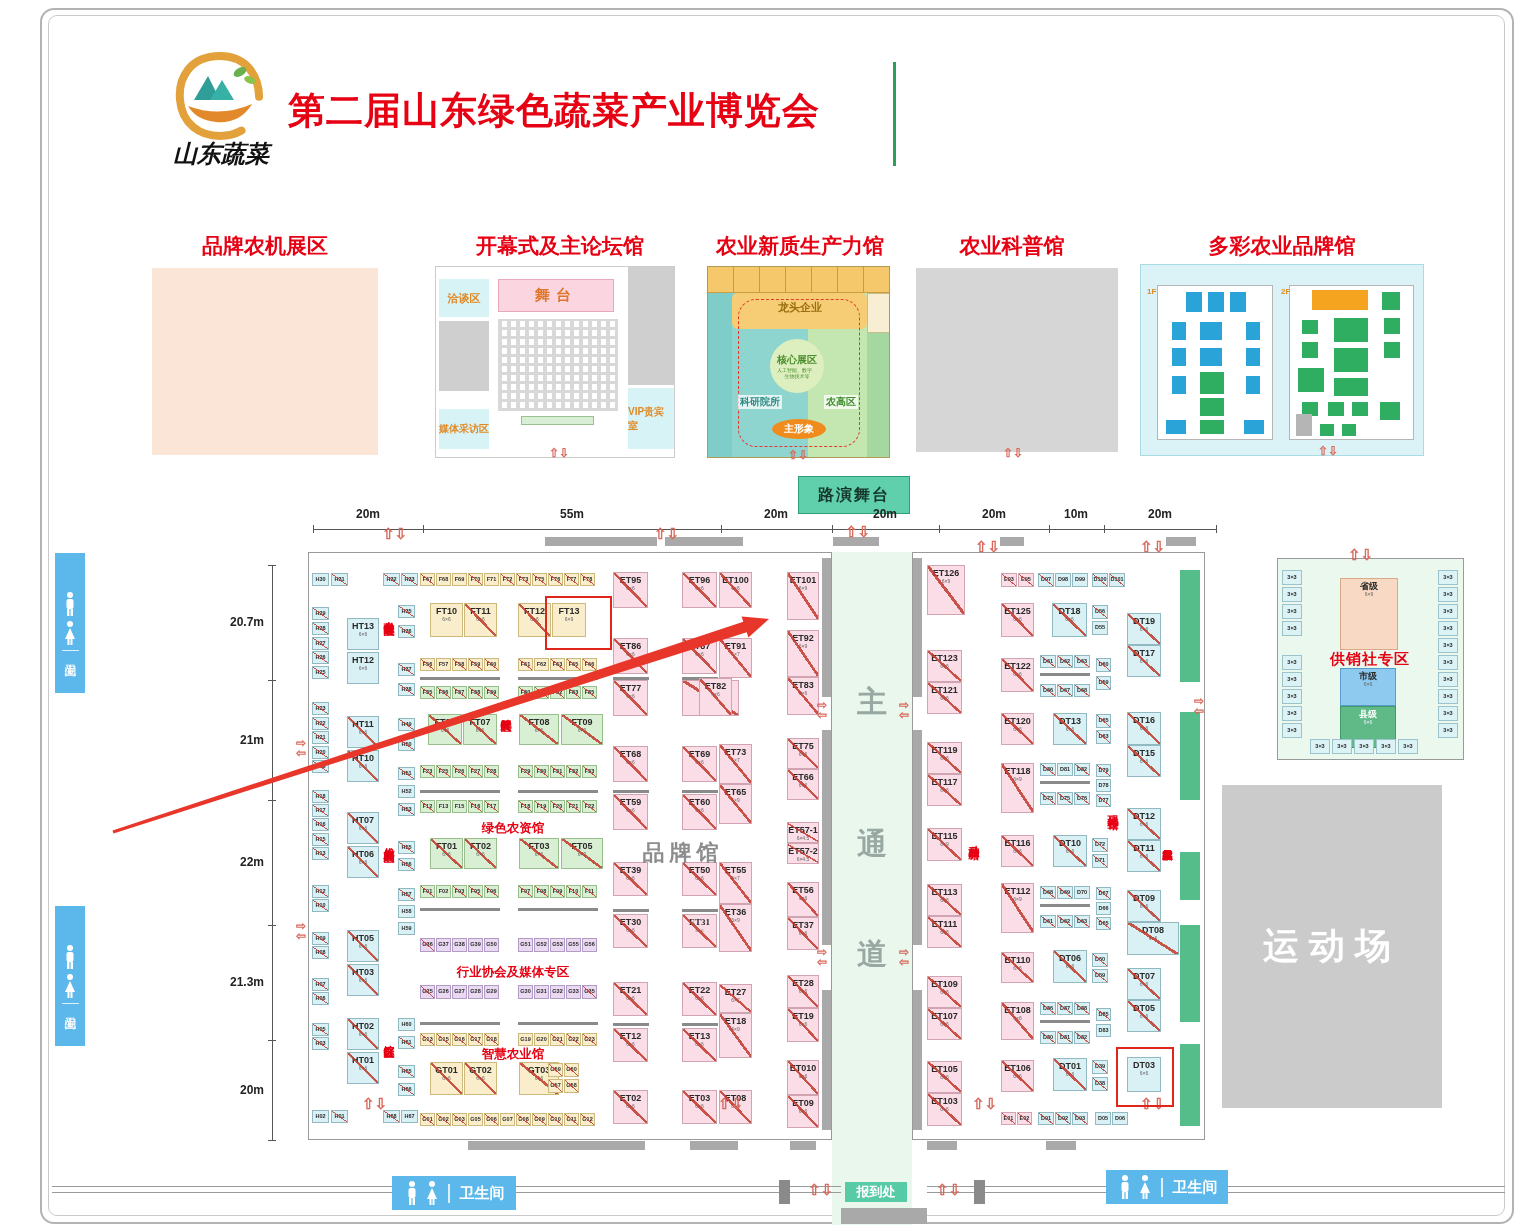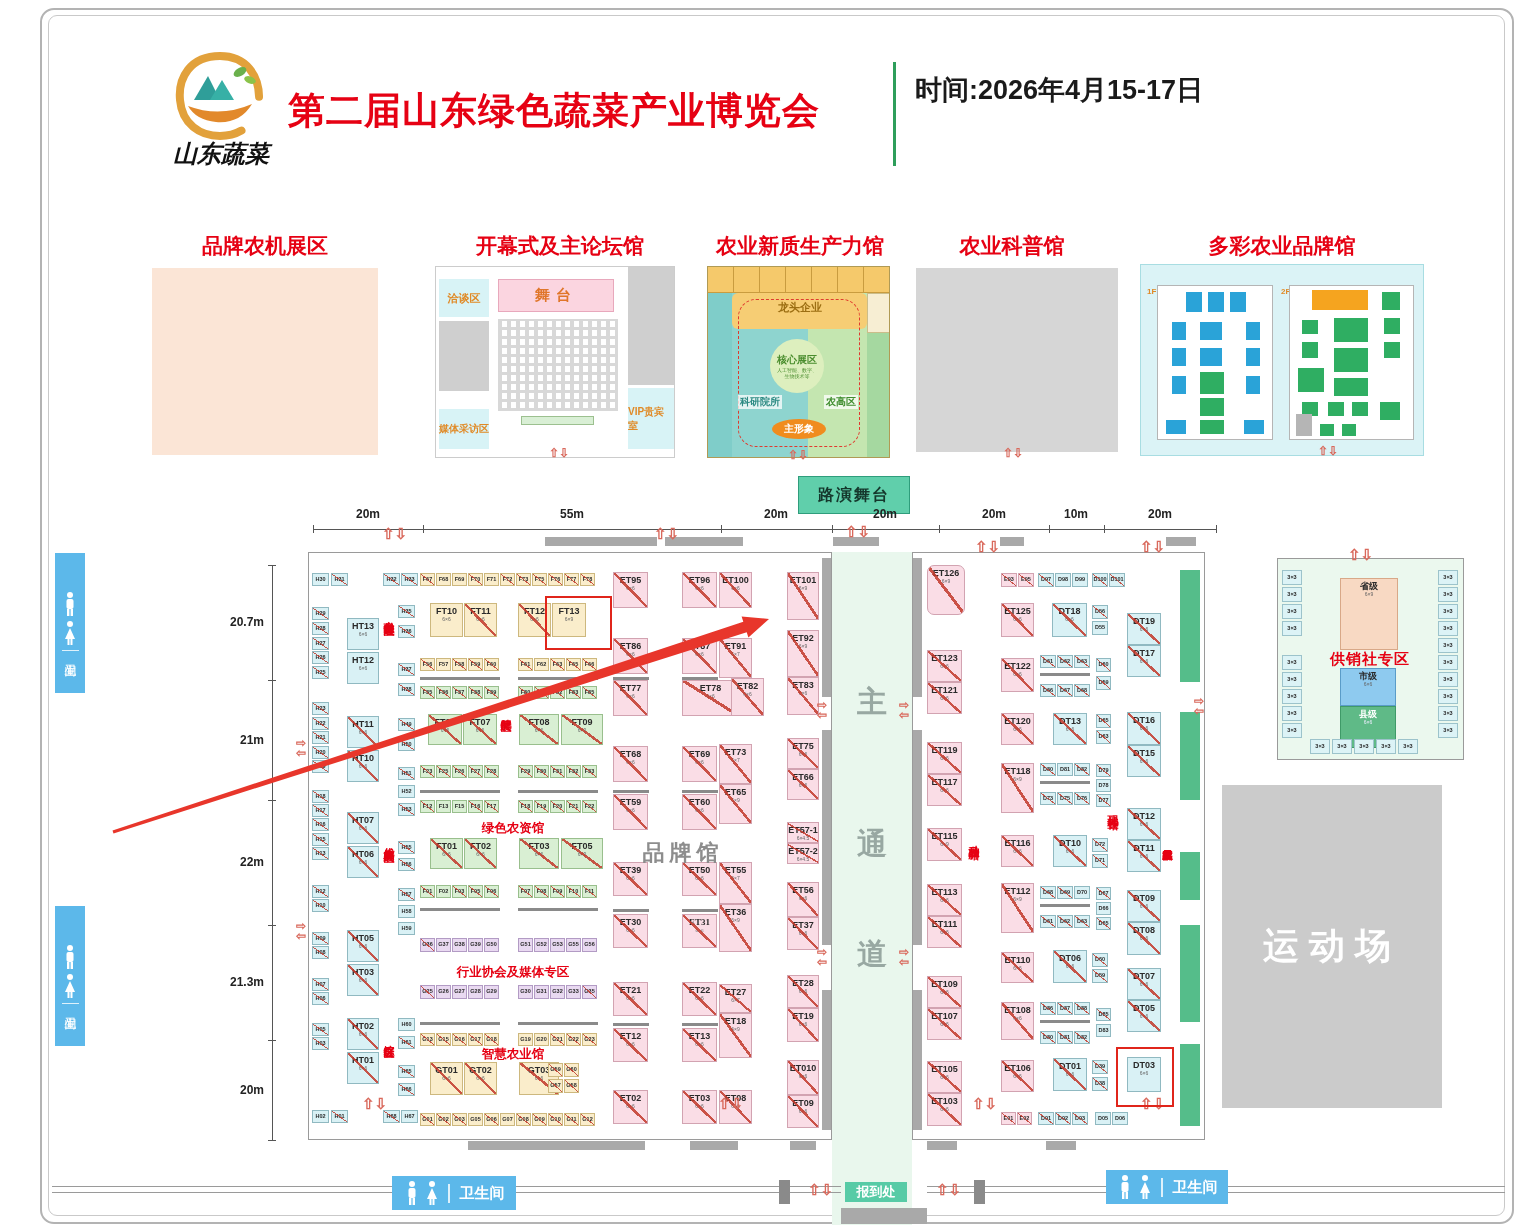--- a/index.html
+++ b/index.html
@@ -132,21 +132,20 @@
     <path d="M50 52 L62 32 L74 52 Z" fill="#37b0a6"></path>
     <path d="M28 58 Q60 70 92 56 Q80 76 56 74 Q36 72 28 58" fill="#e2892b"></path>
     <ellipse cx="80" cy="24" rx="7" ry="4" fill="#6ab04c" transform="rotate(-30 80 24)"></ellipse>
     <ellipse cx="90" cy="32" rx="6" ry="3.5" fill="#8bc34a" transform="rotate(20 90 32)"></ellipse>
   </svg>
 </div>
 <div class="logo-caption">山东蔬菜</div>
 <div class="main-title">第二届山东绿色蔬菜产业博览会</div>
 <div class="hdr-div"></div>
 <div class="hdr-info">
-  <div>时间:2026年4月15-17日</div>
 </div>
 
 <div class="card-title" style="left:155px;width:220px">品牌农机展区</div>
 <div class="card-title" style="left:440px;width:240px">开幕式及主论坛馆</div>
 <div class="card-title" style="left:700px;width:200px">农业新质生产力馆</div>
 <div class="card-title" style="left:912px;width:200px">农业科普馆</div>
 <div class="card-title" style="left:1172px;width:220px">多彩农业品牌馆</div>
 
 <div class="card c1"></div>
 
@@ -927,21 +926,21 @@
       <span class="bs">6×6</span>
     </div>
     <div class="bo pk sl" style="left: 719px; top: 572px; width: 33px; height: 36px;">
       <span class="bl">ET100</span>
       <span class="bs">6×6</span>
     </div>
     <div class="bo pk sl" style="left: 719px; top: 638px; width: 33px; height: 40px;">
       <span class="bl">ET91</span>
       <span class="bs">6×7</span>
     </div>
-    <div class="bo pk sl" style="left: 731px; top: 678px; width: 33px; height: 38px;">
+    <div class="bo pk sl" style="left: 699px; top: 678px; width: 33px; height: 38px;">
       <span class="bl">ET82</span>
       <span class="bs">6×6</span>
     </div>
     <div class="bo pk sl" style="left: 719px; top: 744px; width: 33px; height: 40px;">
       <span class="bl">ET73</span>
       <span class="bs">6×7</span>
     </div>
     <div class="bo pk sl" style="left: 719px; top: 784px; width: 33px; height: 40px;">
       <span class="bl">ET65</span>
       <span class="bs">6×9</span>
@@ -1011,21 +1010,21 @@
       <span class="bs">6×6</span>
     </div>
     <div class="bo pk sl" style="left: 787px; top: 1060px; width: 32px; height: 35px;">
       <span class="bl">ET010</span>
       <span class="bs">6×6</span>
     </div>
     <div class="bo pk sl" style="left: 787px; top: 1095px; width: 32px; height: 33px;">
       <span class="bl">ET09</span>
       <span class="bs">6×6</span>
     </div>
-    <div class="bo pk sl" style="left: 927px; top: 565px; width: 38px; height: 50px; border-radius: 7px;">
+    <div class="bo pk sl" style="left: 927px; top: 565px; width: 38px; height: 50px;">
       <span class="bl">ET126</span>
       <span class="bs">6×9</span>
     </div>
     <div class="bo pk sl" style="left: 927px; top: 650px; width: 35px; height: 32px;">
       <span class="bl">ET123</span>
       <span class="bs">6×6</span>
     </div>
     <div class="bo pk sl" style="left: 927px; top: 682px; width: 35px; height: 32px;">
       <span class="bl">ET121</span>
       <span class="bs">6×6</span>
@@ -1317,21 +1316,21 @@
       <span class="bs">6×6</span>
     </div>
     <div class="bo cy sl" style="left: 1127px; top: 840px; width: 34px; height: 32px;">
       <span class="bl">DT11</span>
       <span class="bs">6×6</span>
     </div>
     <div class="bo cy sl" style="left: 1127px; top: 890px; width: 34px; height: 32px;">
       <span class="bl">DT09</span>
       <span class="bs">6×6</span>
     </div>
-    <div class="bo cy sl" style="left: 1127px; top: 922px; width: 34px; height: 33px;">
+    <div class="bo cy sl" style="left: 1127px; top: 922px; width: 52px; height: 33px;">
       <span class="bl">DT08</span>
       <span class="bs">6×6</span>
     </div>
     <div class="bo cy sl" style="left: 1127px; top: 968px; width: 34px; height: 32px;">
       <span class="bl">DT07</span>
       <span class="bs">6×6</span>
     </div>
     <div class="bo cy sl" style="left: 1127px; top: 1000px; width: 34px; height: 32px;">
       <span class="bl">DT05</span>
       <span class="bs">6×6</span>

